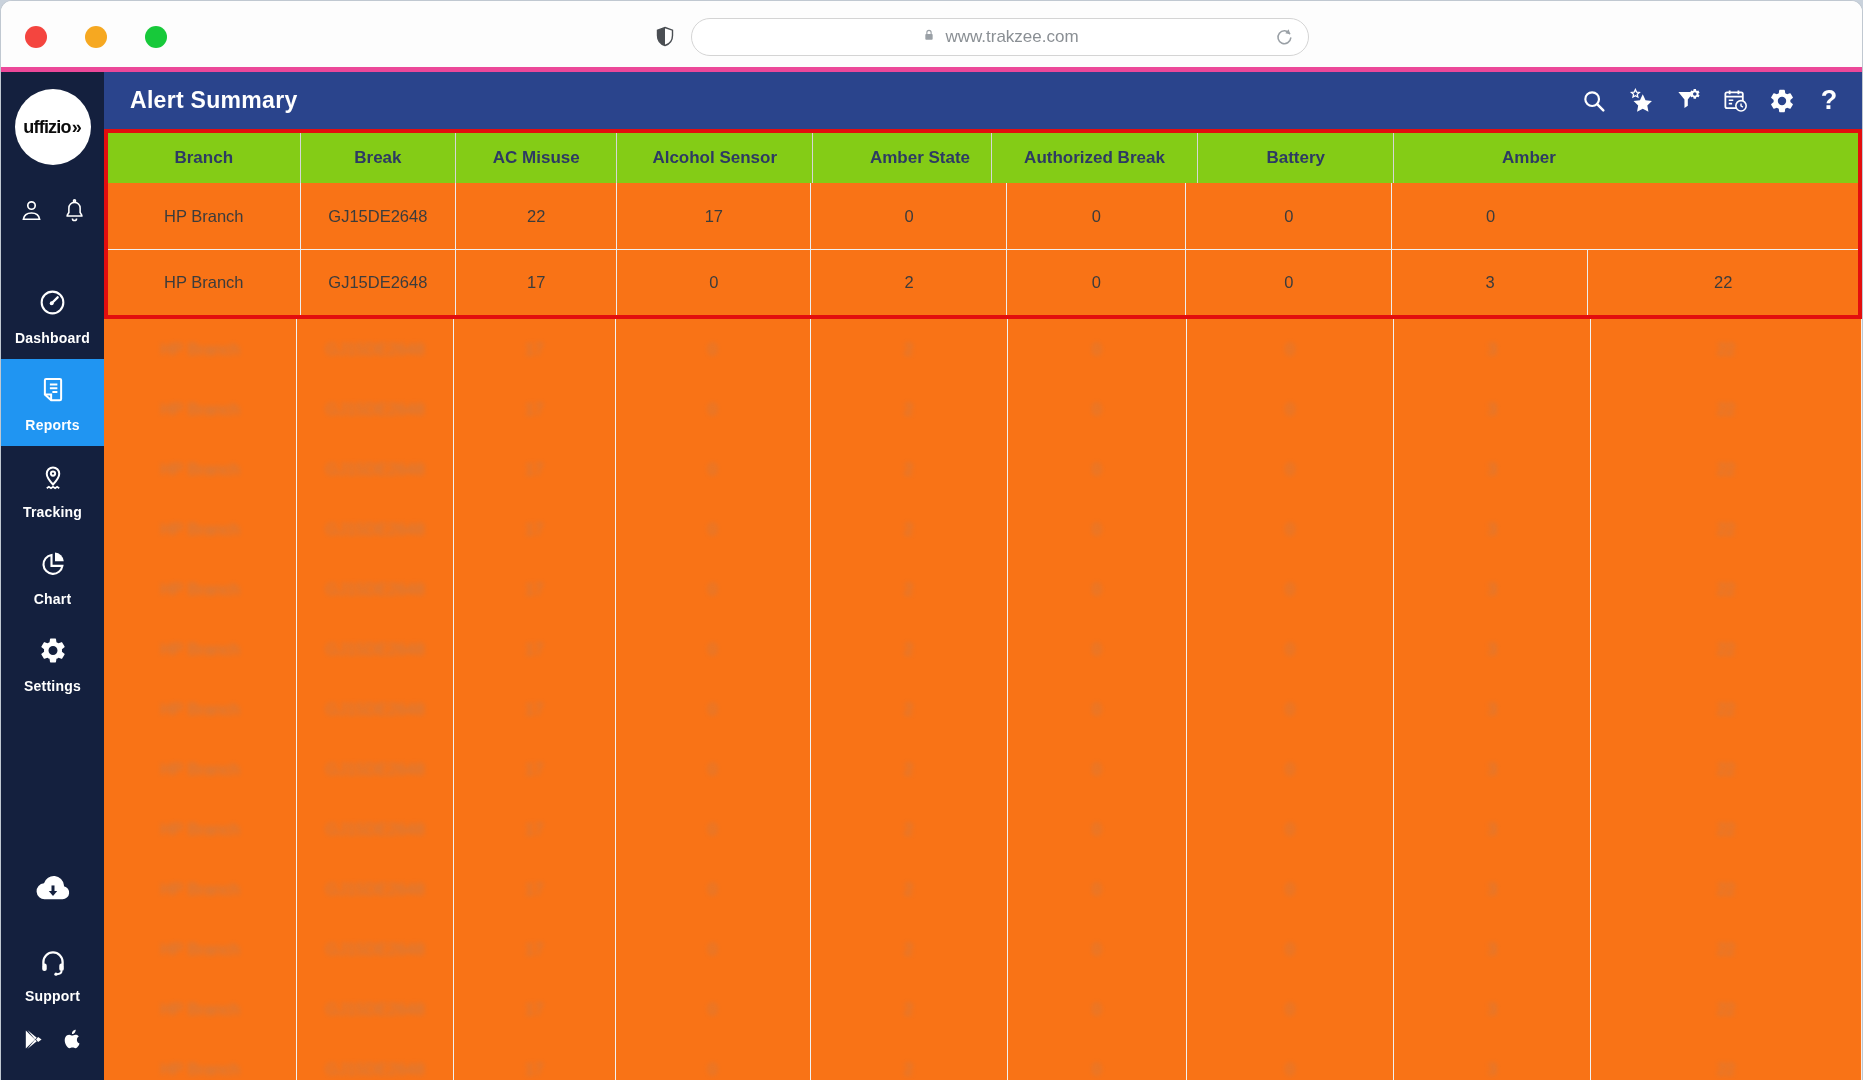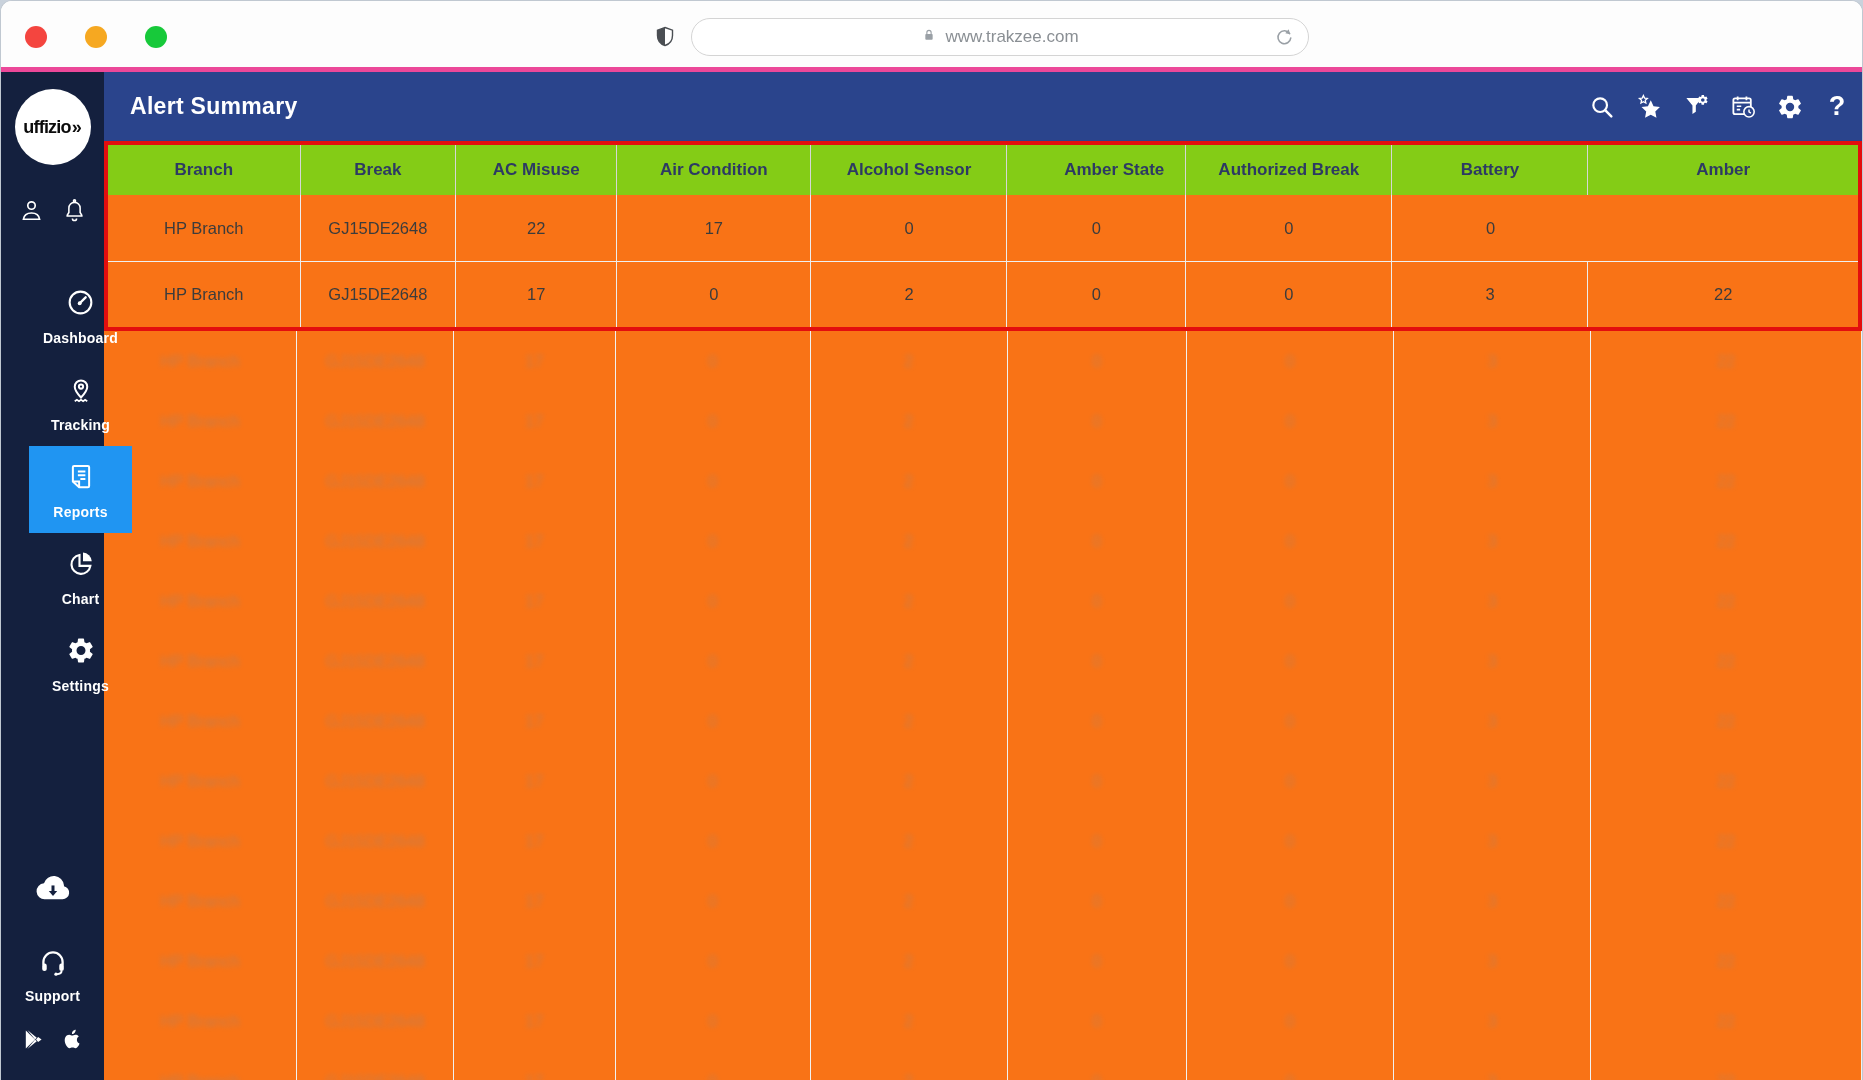--- a/index.html
+++ b/index.html
@@ -20,31 +20,31 @@
   .app { display:flex; height:1008px; }
 
   
   .sidebar { width:103px; flex-shrink:0; background:#14203e; position:relative; display:flex; flex-direction:column; align-items:center; }
   .logo { width:76px; height:76px; margin-top:17px; border-radius:50%; background:#fff; display:flex; align-items:center; justify-content:center; }
   .logo-text { color:#0c0c0c; font-weight:bold; font-size:18px; letter-spacing:-0.8px; }
   .logo-arrow { color:#0c0c0c; font-weight:bold; font-size:18px; margin-left:1px; }
   .side-top-icons { margin-top:32px; display:flex; gap:17px; align-items:center; }
   .side-top-icons svg { display:block; }
   .nav { margin-top:48px; width:100%; display:flex; flex-direction:column; }
-  .nav-item { width:100%; padding:15px 0 13px; display:flex; flex-direction:column; align-items:center; gap:8px; cursor:pointer;margin-left:28px; }
+  .nav-item { width:100%; padding:15px 0 13px; display:flex; flex-direction:column; align-items:center; gap:8px; cursor:pointer; }
   .nav-item.active { background:#2095f2; }
   .nav-label { color:#fff; font-size:14px; font-weight:600; letter-spacing:.2px; }
   .side-bottom { position:absolute; bottom:24px; left:0; right:0; display:flex; flex-direction:column; align-items:center; }
   .cloud-wrap { margin-bottom:36px; }
   .support-wrap { display:flex; flex-direction:column; align-items:center; gap:6px; margin-bottom:22px; }
   .stores { display:flex; gap:15px; align-items:center; }
 
   
   .main { flex:1; display:flex; flex-direction:column; overflow:hidden; background:#fff; }
-  .topbar { height:69px; background:#2a448c; display:flex; align-items:center; padding:0 8px 0 26px; flex-shrink:0; }
+  .topbar { height:57px; background:#2a448c; display:flex; align-items:center; padding:0 16px 0 26px; flex-shrink:0; }
   .page-title { color:#fff; font-size:23px; font-weight:600; letter-spacing:.3px; }
   .topbar-icons { margin-left:auto; display:flex; align-items:center; gap:13px; }
   .tb-icon { width:34px; height:34px; display:flex; align-items:center; justify-content:center; cursor:pointer; }
   .help-glyph { color:#fff; font-size:27px; font-weight:bold; font-family:"Liberation Sans", sans-serif; }
 
   
   .table-wrap { flex:1; overflow:hidden; }
   .highlight-box { border:4px solid #e30e0e; }
   .thead { display:flex; height:50px; background:#84cc16; }
   .th { display:flex; align-items:center; justify-content:center; font-size:17px; font-weight:600; color:#2d3a63; border-right:1px solid #d6d6d6; cursor:pointer; }
@@ -120,42 +120,42 @@
           <span>
             <svg viewBox="0 0 24 24" width="31" height="31" fill="none" stroke="#fff" stroke-width="1.6">
               <circle cx="12" cy="12" r="8.4"></circle>
               <line x1="11" y1="13" x2="16" y2="8" stroke-linecap="round" stroke-width="1.8"></line>
               <circle cx="11.4" cy="12.6" r="1.5" fill="#fff" stroke="none"></circle>
             </svg>
           </span>
           <span class="nav-label">Dashboard</span>
         </div>
 
-        <div class="nav-item">
-          <span>
-            <svg viewBox="0 0 24 24" width="30" height="31" fill="none" stroke="#fff" stroke-width="1.6">
-              <path d="M12 18.4c-3.3-3.5-5-6.2-5-8.6a5 5 0 0 1 10 0c0 2.4-1.7 5.1-5 8.6z"></path>
-              <circle cx="12" cy="9.6" r="1.7"></circle>
-              <path d="M7 21.4l1.7-1.2 1.7 1.2 1.6-1.2 1.7 1.2 1.6-1.2 1.7 1.2" stroke-width="1.3"></path>
-            </svg>
-          </span>
-          <span class="nav-label">Tracking</span>
-        </div>
-
         <div class="nav-item active">
           <span>
             <svg viewBox="0 0 24 24" width="30" height="31" fill="none" stroke="#fff" stroke-width="1.6">
               <path d="M6.5 3.5h11a1 1 0 0 1 1 1v15a1 1 0 0 1-1 1h-7l-5-4.5V4.5a1 1 0 0 1 1-1z"></path>
               <path d="M10.5 20.5V16h-5"></path>
               <line x1="9.5" y1="8" x2="15.5" y2="8"></line>
               <line x1="9.5" y1="11" x2="15.5" y2="11"></line>
               <line x1="11.5" y1="14" x2="15.5" y2="14"></line>
             </svg>
           </span>
           <span class="nav-label">Reports</span>
+        </div>
+
+        <div class="nav-item">
+          <span>
+            <svg viewBox="0 0 24 24" width="30" height="31" fill="none" stroke="#fff" stroke-width="1.6">
+              <path d="M12 18.4c-3.3-3.5-5-6.2-5-8.6a5 5 0 0 1 10 0c0 2.4-1.7 5.1-5 8.6z"></path>
+              <circle cx="12" cy="9.6" r="1.7"></circle>
+              <path d="M7 21.4l1.7-1.2 1.7 1.2 1.6-1.2 1.7 1.2 1.6-1.2 1.7 1.2" stroke-width="1.3"></path>
+            </svg>
+          </span>
+          <span class="nav-label">Tracking</span>
         </div>
 
         <div class="nav-item">
           <span>
             <svg viewBox="0 0 24 24" width="30" height="31">
               <path d="M10.8 5.2a7.6 7.6 0 1 0 8.7 8.7h-8.7z" fill="none" stroke="#fff" stroke-width="1.7"></path>
               <path d="M13.6 3.2a7.6 7.6 0 0 1 7 7h-7z" fill="#fff"></path>
             </svg>
           </span>
           <span class="nav-label">Chart</span>
@@ -256,21 +256,20 @@
           </span>
         </div>
       </div>
 
       <div class="table-wrap">
         <div class="highlight-box">
           <div class="thead" id="thead">
               <div class="th" style="width: 11%;">Branch</div>
               <div class="th" style="width: 8.9%;">Break</div>
               <div class="th" style="width: 9.2%;">AC Misuse</div>
-              <div class="th" style="width: 11.1%;">Air Condition</div>
               <div class="th" style="width: 11.2%;">Alcohol Sensor</div>
               <div class="th" style="width: 10.2%; padding-left: 36px;">Amber State</div>
               <div class="th" style="width: 11.8%;">Authorized Break</div>
               <div class="th" style="width: 11.2%;">Battery</div>
               <div class="th" style="width: 15.4%;">Amber</div>
             </div>
           <div id="hrows">
               <div class="trow">
                 <div class="td" style="width: 11%;">
                   <span class="cell-text">HP Branch</span>

